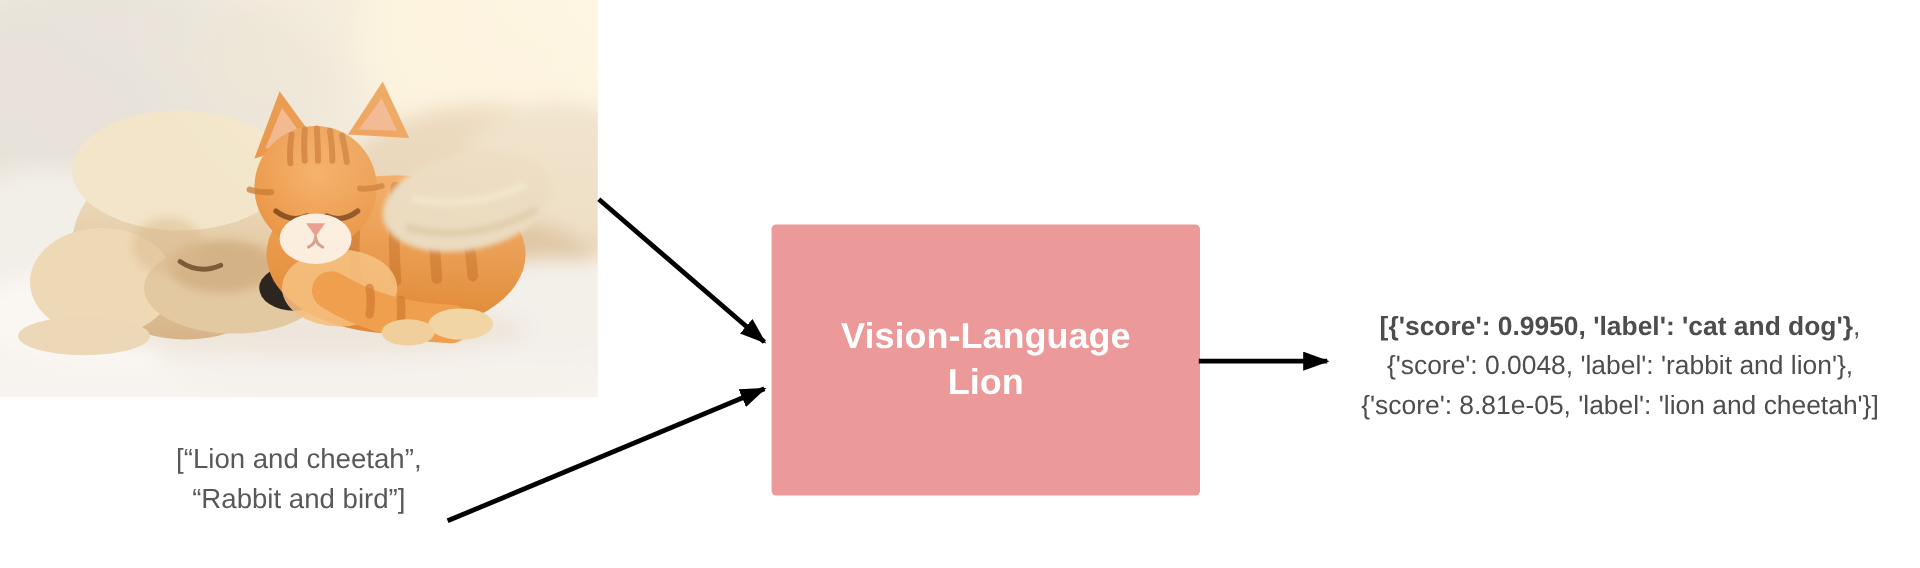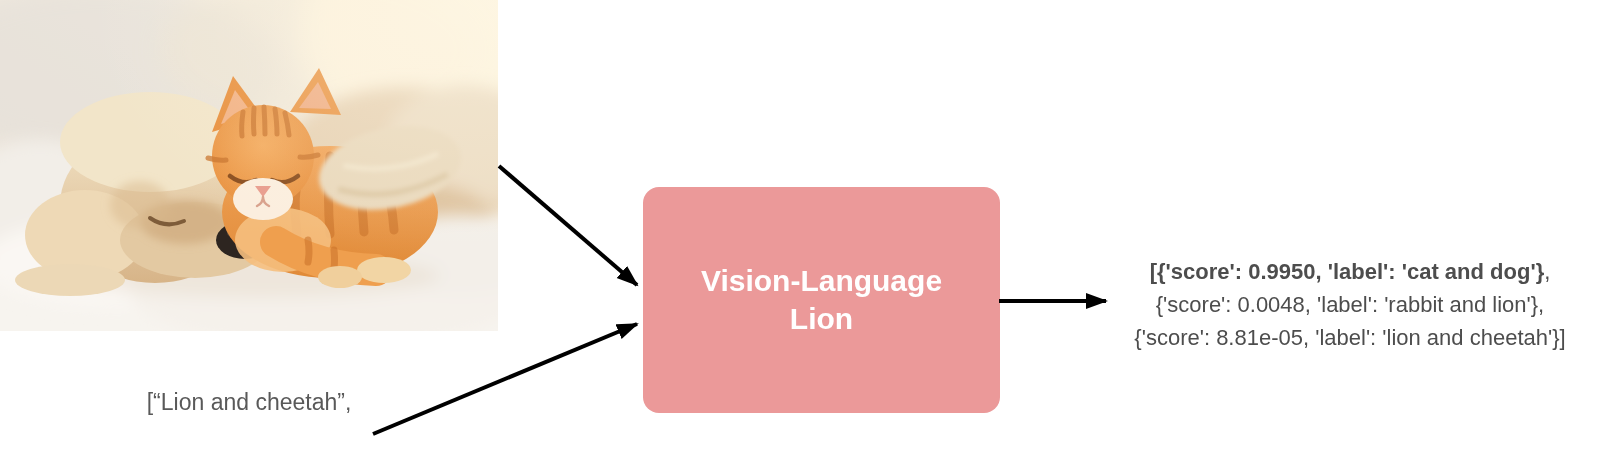--- a/index.html
+++ b/index.html
@@ -4,25 +4,25 @@
 <style>
   html,body{margin:0;padding:0;background:#ffffff;}
   .canvas{
     position:relative;width:1600px;height:473px;background:#ffffff;
     font-family:"Liberation Sans",sans-serif;overflow:hidden;
   }
   .photo{position:absolute;left:0;top:0;width:498px;height:331px;display:block;}
   .arrow-layer{position:absolute;left:0;top:0;width:1600px;height:473px;pointer-events:none;}
   .input-list{
     position:absolute;left:93px;top:366px;width:312px;
-    text-align:center;font-size:23px;line-height:33px;color:#595959;margin-top:20px;
+    text-align:center;font-size:23px;line-height:33px;color:#595959;
   }
   .model-box{
     position:absolute;left:643px;top:187px;width:357px;height:226px;
-    background:#eb9999;border-radius:16px;
+    background:#eb9999;border-radius:4px;
     display:flex;flex-direction:column;align-items:center;justify-content:center;
   }
   .model-box .label{
     color:#ffffff;font-size:30px;font-weight:bold;line-height:38px;text-align:center;
   }
   .output-block{
     position:absolute;left:1088px;top:255px;width:524px;
     text-align:center;font-size:22px;line-height:33px;color:#4d4d4d;
   }
   .output-block .b{font-weight:bold;margin-top:36px;}
@@ -154,20 +154,21 @@
       <ellipse cx="263" cy="199" rx="30" ry="21" fill="#fbeede"></ellipse>
       <path d="M255,186 h16 l-8,11 z" fill="#e89c8d"></path>
       <path d="M263,197 q0,6 -6,9 M263,197 q0,6 6,9" stroke="#d8a08b" stroke-width="2.5" fill="none" stroke-linecap="round"></path>
     </g>
 
     <rect width="498" height="331" fill="url(#glowO)" opacity="0.4"></rect>
   </svg>
 
   <div class="input-list">
     <div>[“Lion and cheetah”,</div>
+    <div>“Rabbit and bird”]</div>
   </div>
 
   <div class="model-box">
     <div class="label">
       <div>Vision-Language</div>
       <div>Lion</div>
     </div>
   </div>
 
   <div class="output-block">

